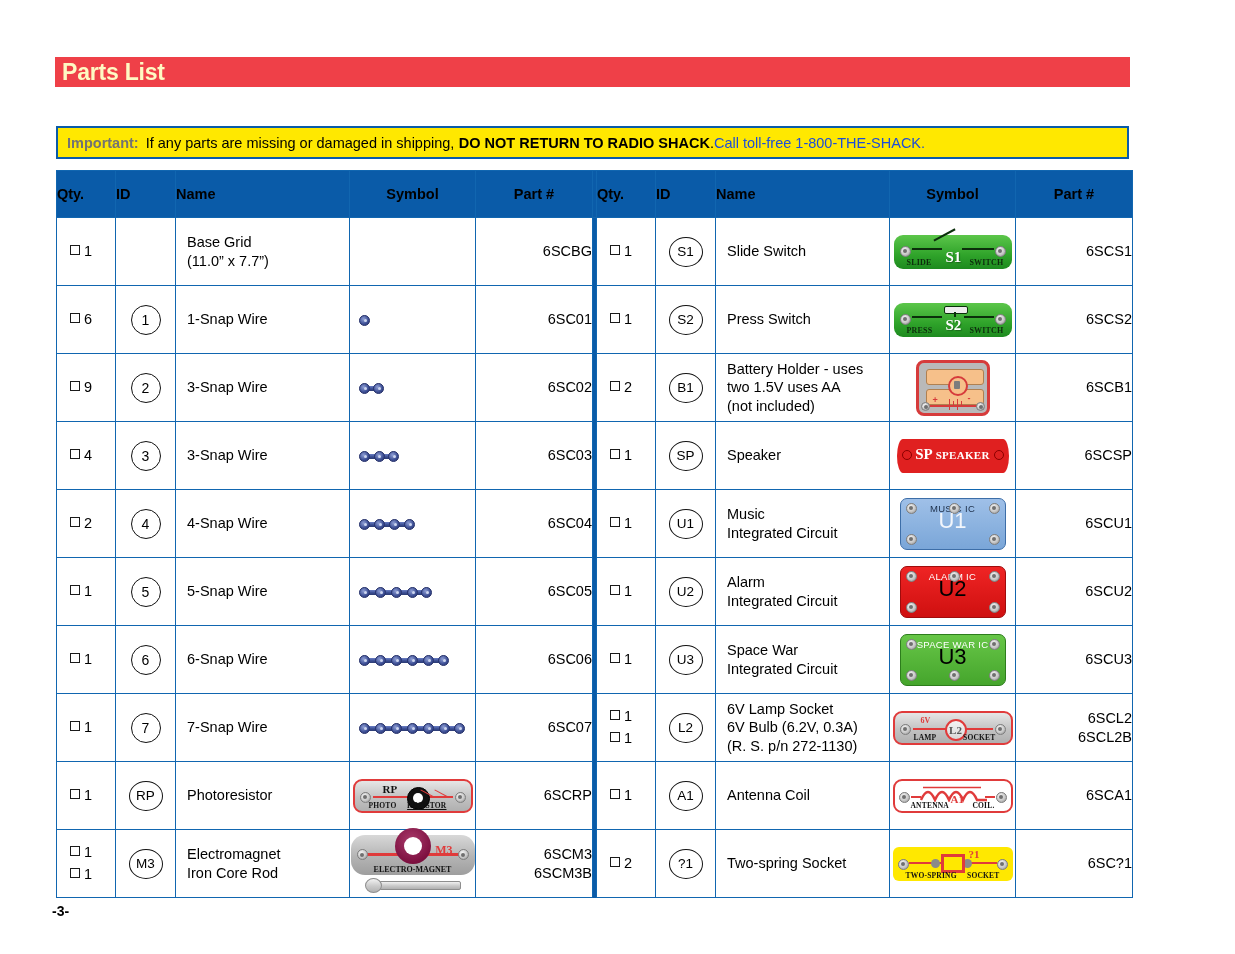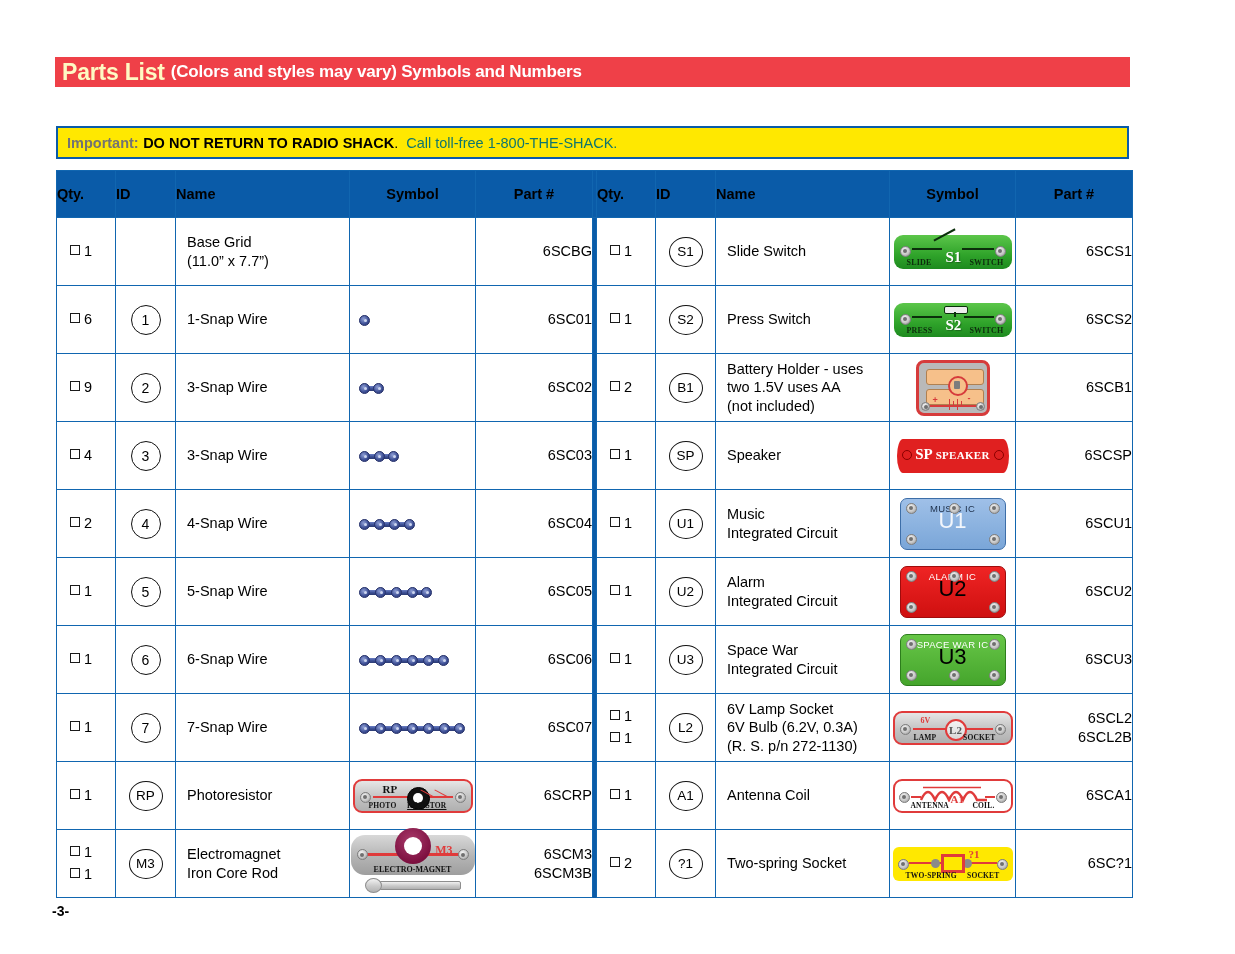--- a/index.html
+++ b/index.html
@@ -30,21 +30,21 @@
   
   .important{
     position:absolute;left:56px;top:126px;width:1073px;height:33px;
     background:#ffe800;border:2px solid #0a5ba8;box-sizing:border-box;
     display:flex;align-items:center;padding-left:9px;white-space:nowrap;
   }
   .important .imp-label{font-size:14.5px;font-weight:bold;color:#737373;}
   .important .imp-t1{font-size:14.5px;color:#000;margin-left:7px;}
   .important .imp-strong{font-size:14.5px;font-weight:bold;color:#000;}
   .important .imp-t2{font-size:14.5px;color:#000;}
-  .important .imp-t3{font-size:14.5px;color:#0f766e;margin-left:8px;}
+  .important .imp-t3{font-size:14.5px;color:#1d4ed8;margin-left:0;}
 
   
   .tbl{
     position:absolute;left:56px;top:170px;width:1073px;
     border-collapse:collapse;table-layout:fixed;
   }
   .tbl td,.tbl th{
     border:1.5px solid #1166b0;
     padding:0;vertical-align:middle;
     font-size:14.5px;color:#000;
@@ -215,27 +215,26 @@
   .tss .q1{position:absolute;left:76px;top:1px;font-size:11px;font-weight:bold;color:#e03b3b;
      font-family:"Liberation Serif",serif;}
 </style>
 </head>
 <body>
 
 <div class="page">
 
   <div class="title-bar">
     <span class="title-main">Parts List</span>
-    <span class="title-sub">(Colors and styles may vary) Symbols and Numbers</span>
   </div>
 
 
   <div class="important">
     <span class="imp-label">Important:</span>
-    &nbsp;<span class="imp-strong">DO NOT RETURN TO RADIO SHACK</span><span class="imp-t2">.</span><span class="imp-t3">Call toll-free 1-800-THE-SHACK.</span>
+    <span class="imp-t1">If any parts are missing or damaged in shipping,</span>&nbsp;<span class="imp-strong">DO NOT RETURN TO RADIO SHACK</span><span class="imp-t2">.</span><span class="imp-t3">Call toll-free 1-800-THE-SHACK.</span>
   </div>
 
   <table class="tbl">
     <colgroup>
       <col class="qty">
         <col class="id">
         <col class="name">
         <col class="sym">
         <col class="part">
       <col class="gap">

